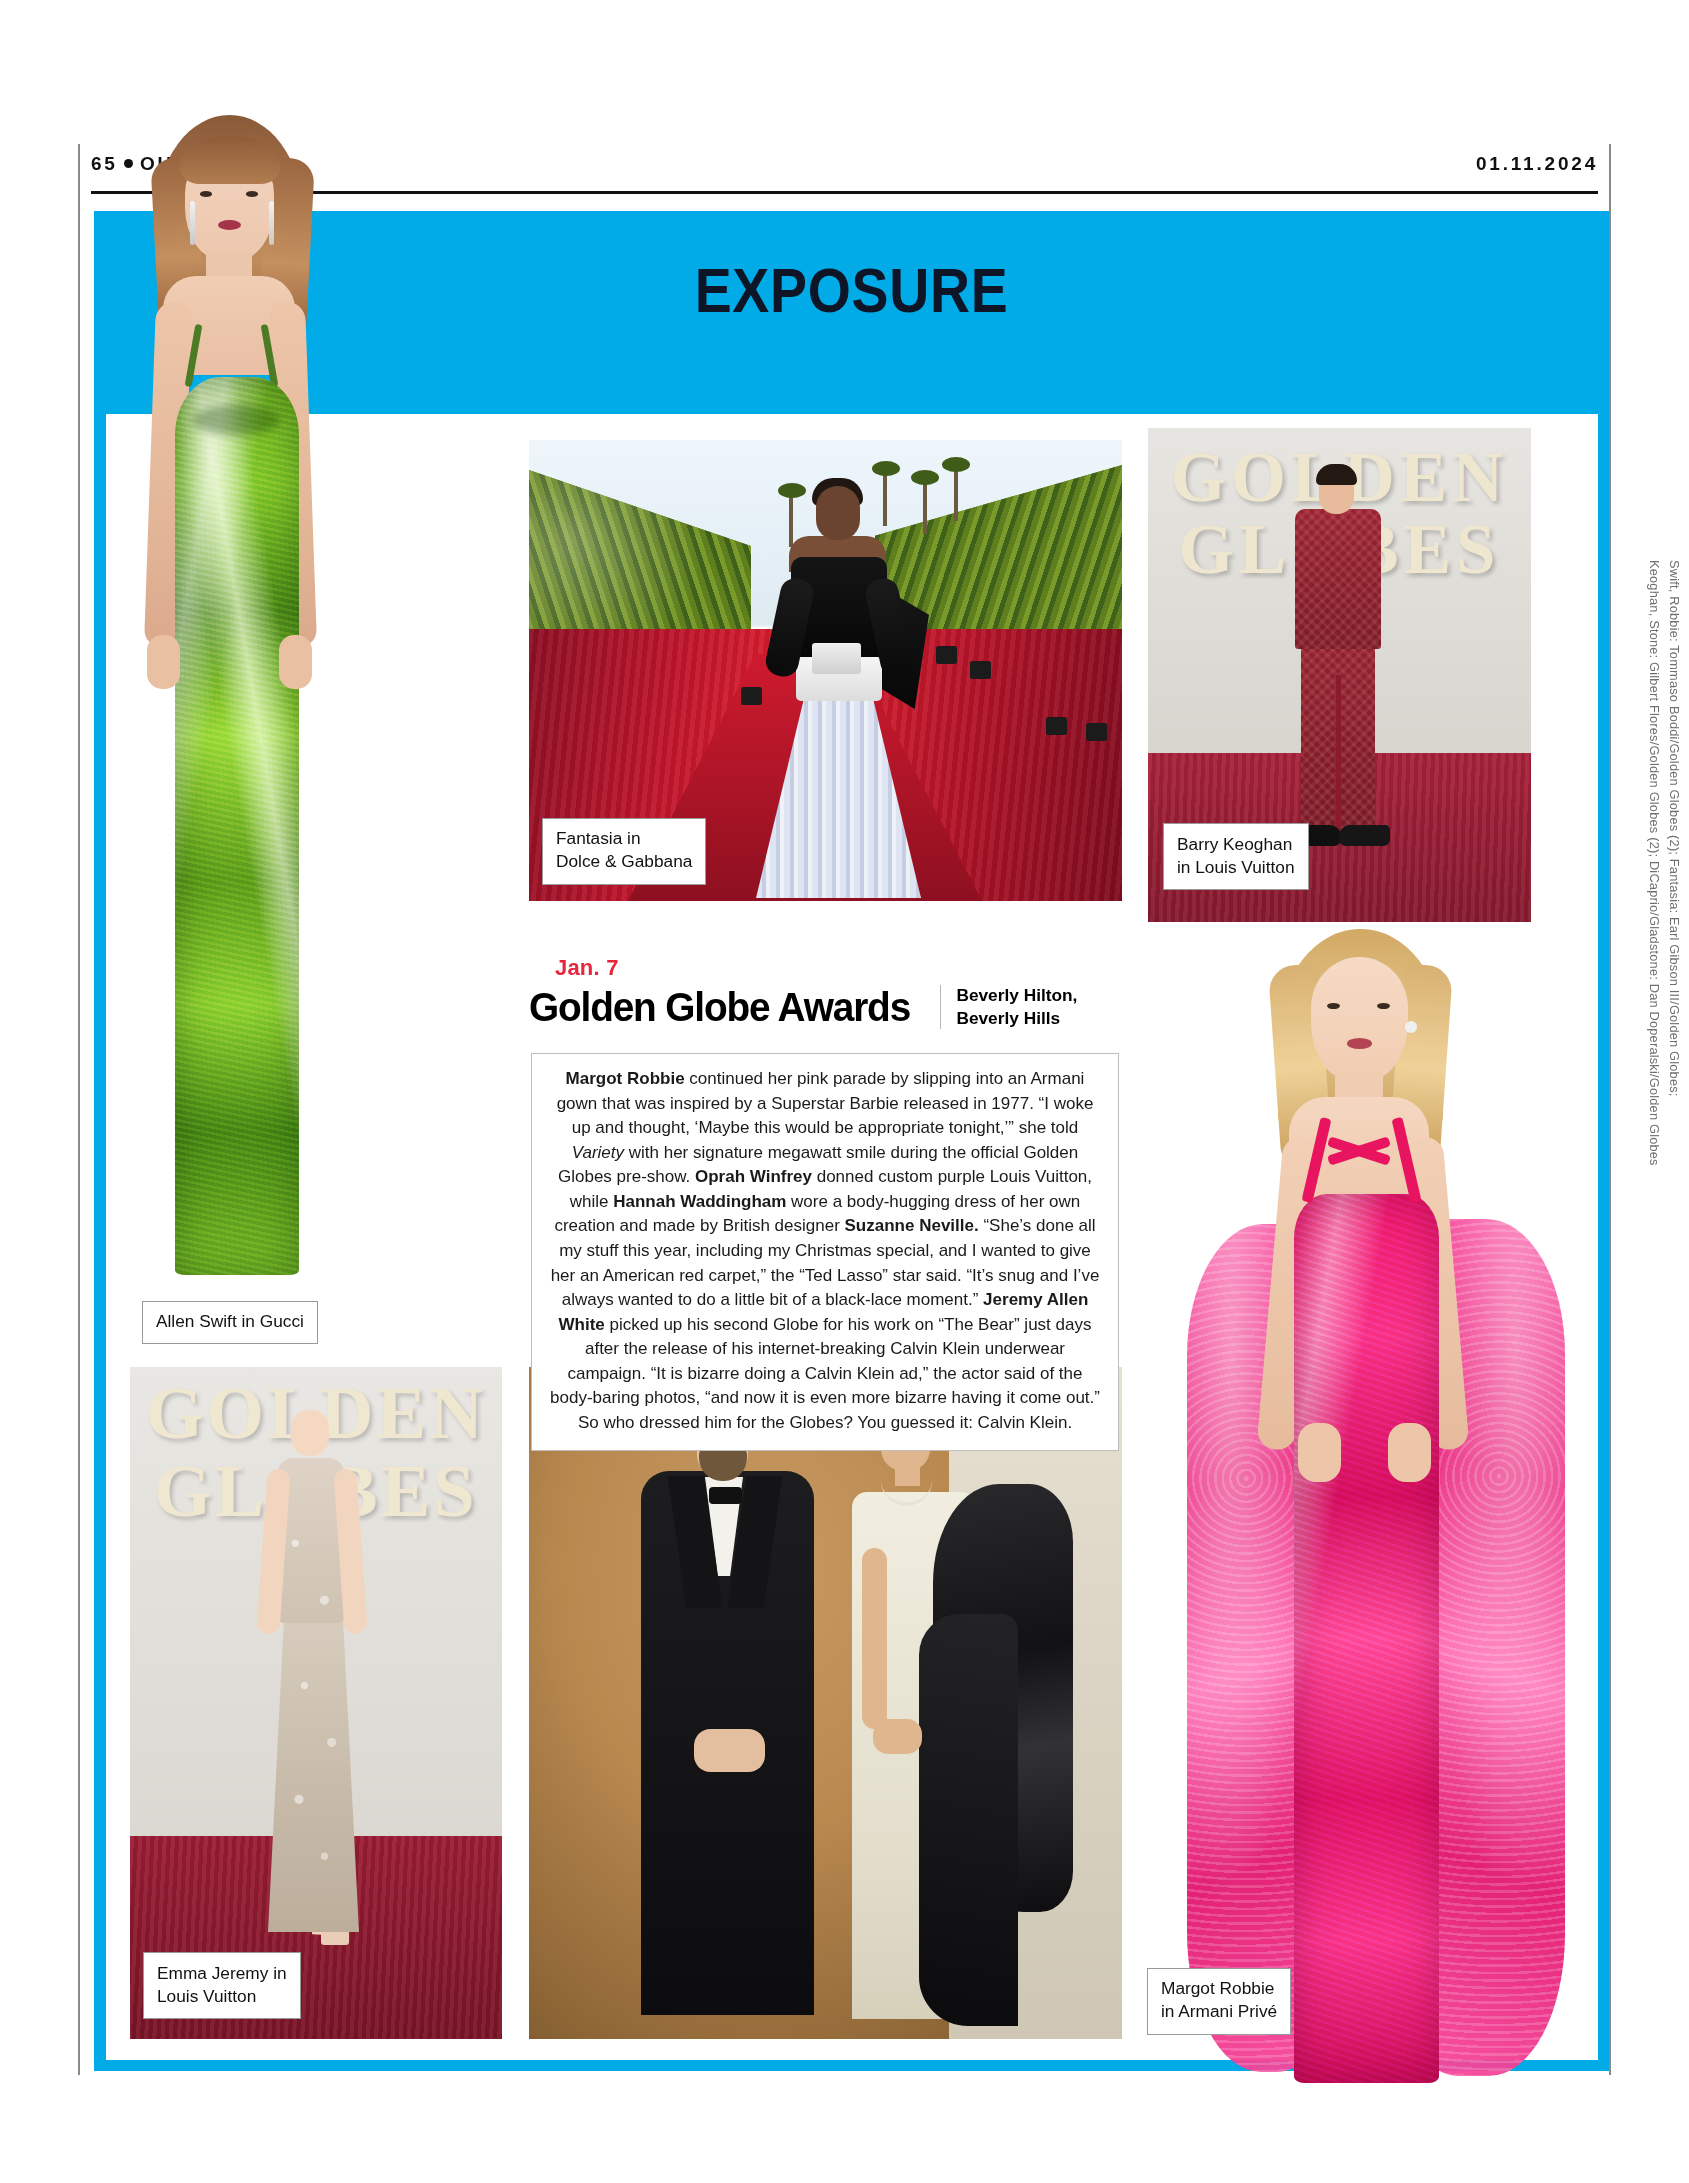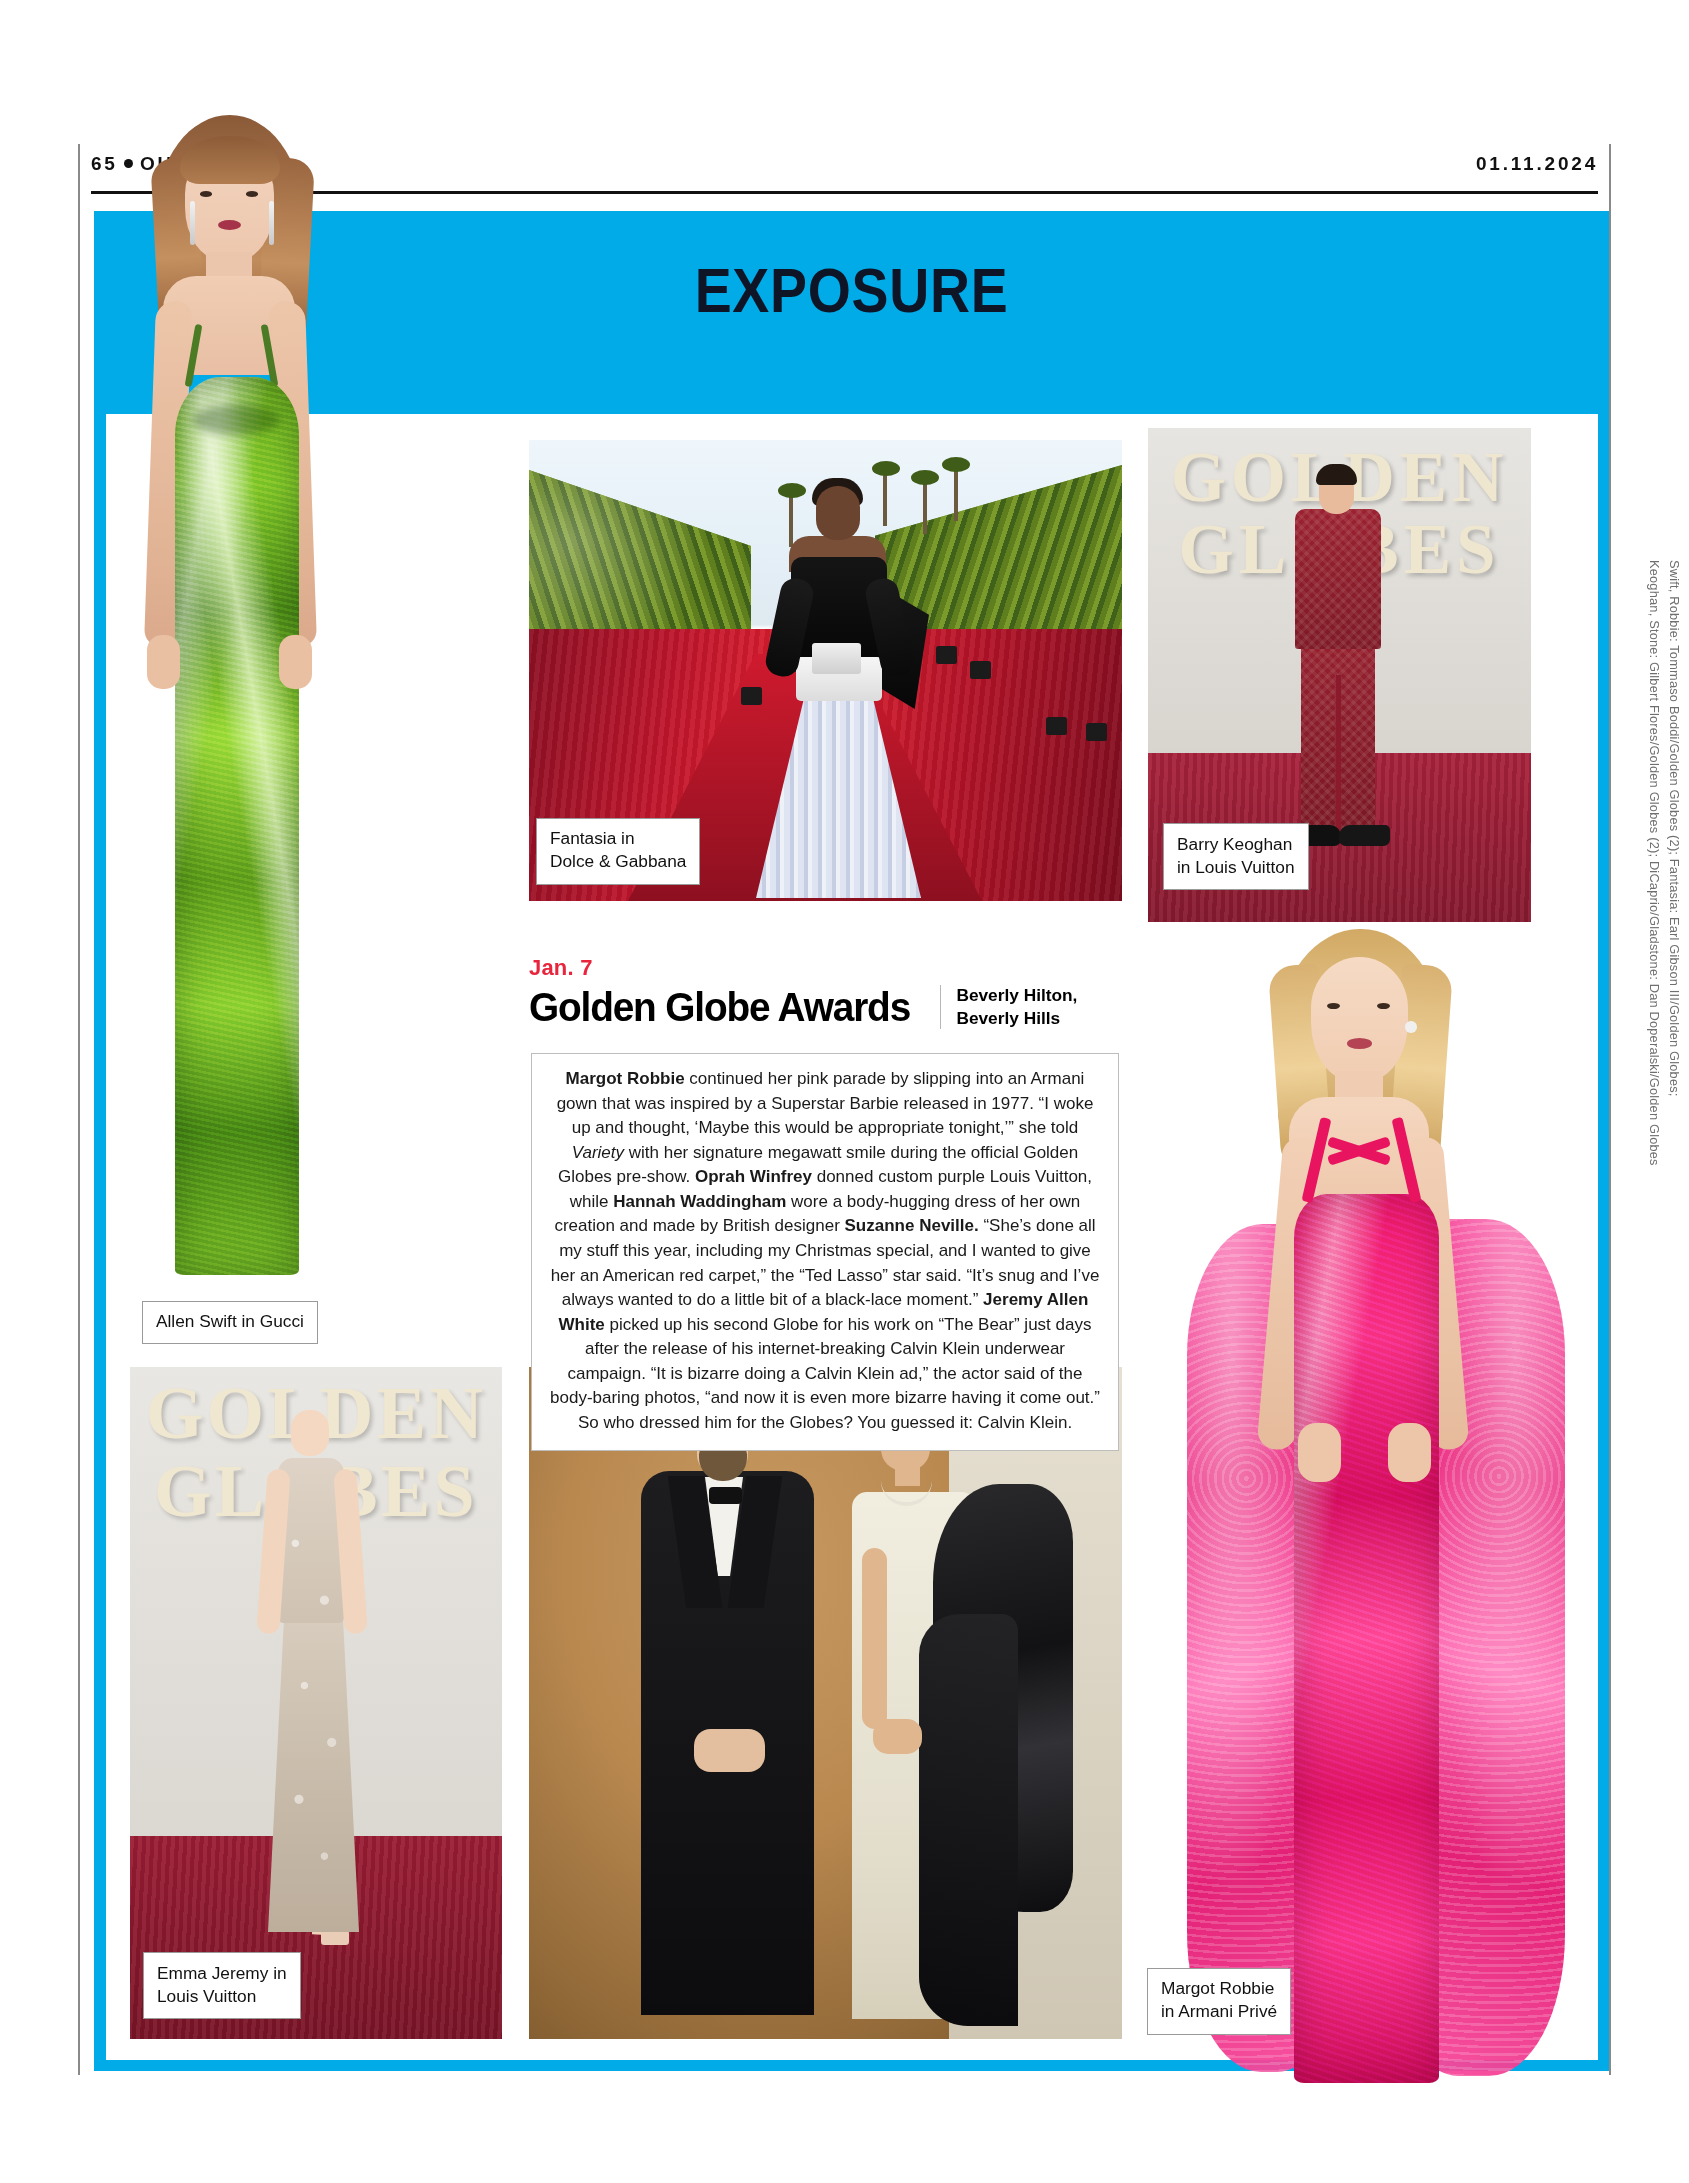--- a/index.html
+++ b/index.html
@@ -364,21 +364,21 @@
                 repeating-linear-gradient(-45deg, rgba(255,255,255,0.07) 0 3.3px, transparent 3.3px 7.4px);
   }
   .bk-gap { position:absolute; left:188px; top:247px; width:5px; height:155px; background:#8b1b2c; }
   .bk-shoe-l { position:absolute; left:142px; top:397px; width:51px; height:21.4px; background:#101010; border-radius:5px 11.5px 6.6px 6.6px; }
   .bk-shoe-r { position:absolute; left:191px; top:397px; width:51px; height:21.4px; background:#161616; border-radius:11.5px 5px 6.6px 6.6px; }
 
   
   .event-head { position:absolute; left: 529px; top: 955px; width: 593px; }
   .event-date {
     font-family:"Liberation Sans", sans-serif;
-    font-weight:700; font-size:22px; color:#e8253c; letter-spacing:0.2px;
+    font-weight:700; font-size:22px; color:#e8253c; letter-spacing:0.2px;margin-left:26px;
   }
   .event-row { display:flex; align-items:center; margin-top:3.3px; }
   .event-title {
     font-family:"Liberation Sans", sans-serif;
     font-weight:700; font-size:40px; color:#000000;
     letter-spacing:-1.2px; white-space:nowrap;
     transform: scaleX(0.97); transform-origin: left center;
   }
   .event-divider { width:1.6px; height:44px; background:#b8b8b8; margin:0 15px 0 18px; }
   .event-venue {
@@ -629,21 +629,21 @@
     <div class="fz-cape"></div>
     <div class="fz-skirt"></div>
     <div class="fz-shoulders"></div>
     <div class="fz-bodice"></div>
     <div class="fz-waist"></div>
     <div class="fz-glove-l"></div>
     <div class="fz-glove-r"></div>
     <div class="fz-clutch"></div>
     <div class="fz-hair"></div>
     <div class="fz-head"></div>
-    <div class="caption" style="left:7px;bottom:16.5px;">Fantasia in
+    <div class="caption" style="left:13px;bottom:16.5px;">Fantasia in
 Dolce &amp; Gabbana</div>
   </div>
 
   <div class="photo" id="photo-keoghan">
     <div class="bk-wall"></div>
     <div class="bk-letters">GOLDEN
 GLOBES</div>
     <div class="bk-carpet"></div>
     <div class="bk-legs"></div>
     <div class="bk-gap"></div>

